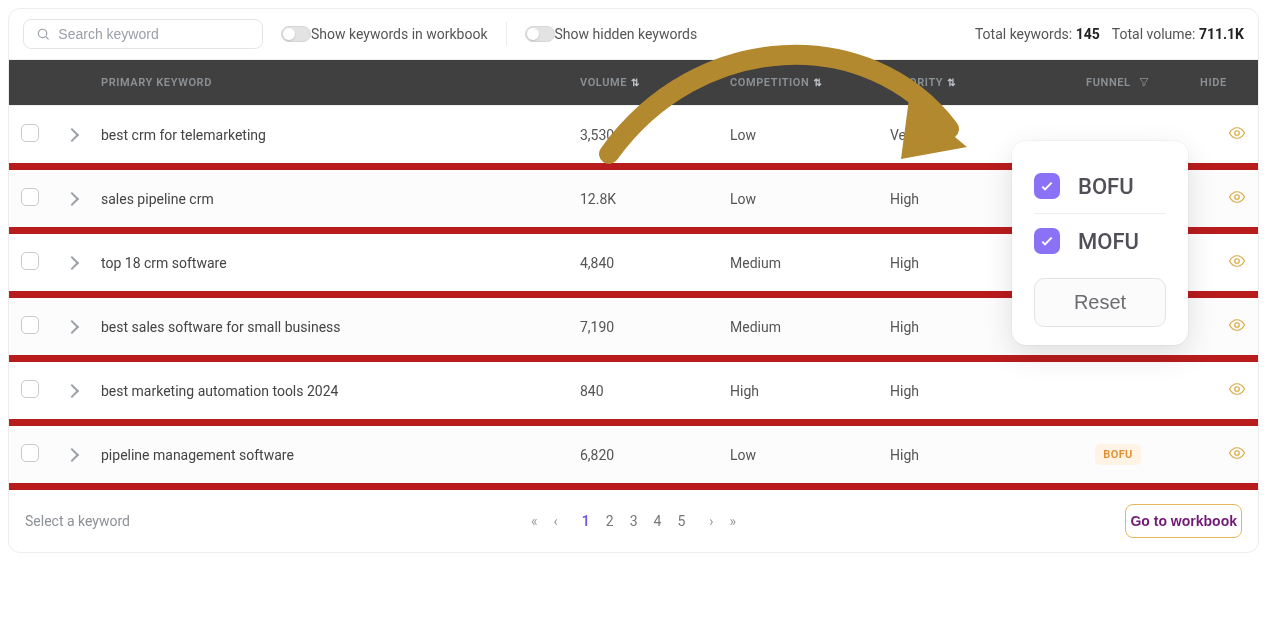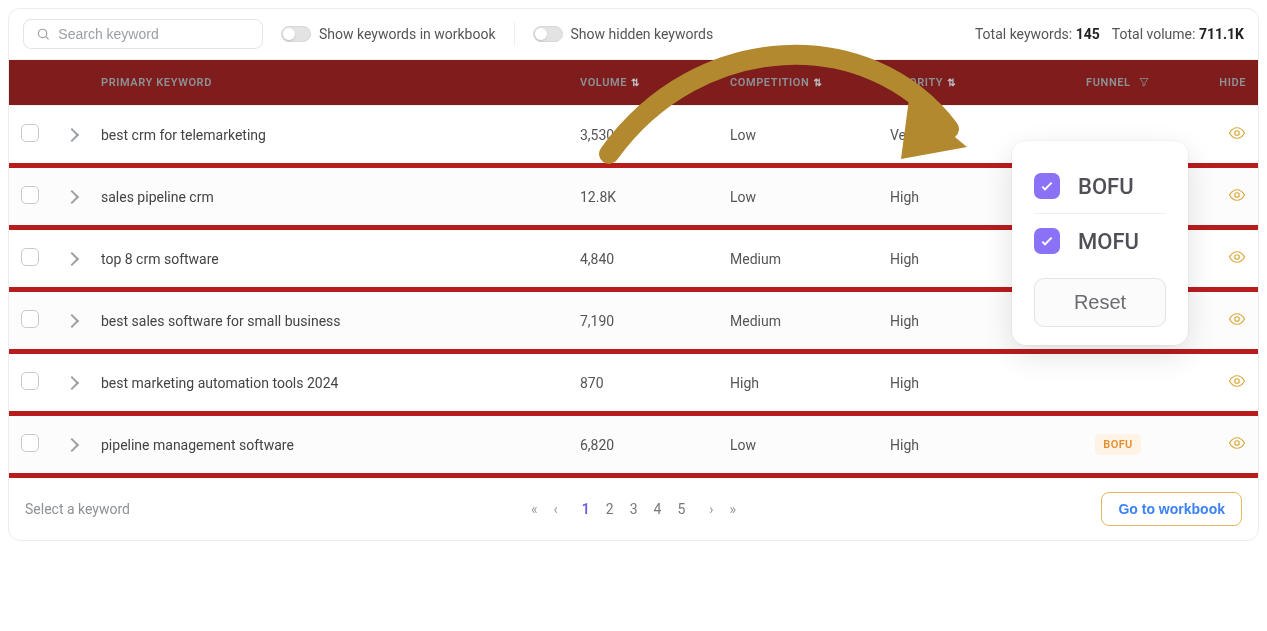--- a/index.html
+++ b/index.html
@@ -37,52 +37,52 @@
   .search-wrap input {
     border: none;
     outline: none;
     font-size: 14px;
     color: #555;
     width: 100%;
     background: transparent;
   }
   .search-wrap input::placeholder { color: #9aa0a6; }
   .search-icon { width: 16px; height: 16px; stroke: #9aa0a6; fill: none; stroke-width: 2; }
-  .toggle-group { display: flex; align-items: center; gap: 8px; color: #555; }
+  .toggle-group { display: flex; align-items: center; color: #555; }
   .switch {
     width: 30px; height: 16px; border-radius: 10px;
     background: #e3e3e3; position: relative; border: 1px solid #d7d7d7;
   }
   .switch::after {
     content: ""; position: absolute; left: 1px; top: 1px;
     width: 12px; height: 12px; border-radius: 50%; background: #fff;
     box-shadow: 0 1px 2px rgba(0,0,0,0.15);
   }
   .divider-v { width: 1px; height: 24px; background: #eee; }
   .stats { margin-left: auto; display: flex; gap: 12px; color: #555; }
   .stats b { color: #222; font-weight: 700; }
 
   
   table { width: 100%; border-collapse: collapse; table-layout: fixed; }
   thead th {
     font-size: 11px; letter-spacing: 0.6px; text-transform: uppercase;
     color: #8c9196; font-weight: 600; text-align: left;
-    padding: 16px 12px; background: #7f1d1d;
+    padding: 16px 12px; background: #404040;
     border-bottom: 1px solid #f0f0f0;
   }
   th.col-check { width: 46px; }
   th.col-expand { width: 34px; }
   th.col-keyword { width: auto; }
   th.col-volume { width: 150px; }
   th.col-comp   { width: 160px; }
   th.col-pri    { width: 170px; }
   th.col-funnel { width: 140px; text-align: center; }
-  th.col-hide   { width: 70px; text-align: right; }
-
-  tbody tr { border-bottom: 5px solid #b91c1c; }
+  th.col-hide   { width: 70px; }
+
+  tbody tr { border-bottom: 7px solid #b91c1c; }
   tbody tr:nth-child(even) { background: #fcfcfd; }
   tbody td { padding: 18px 12px; color: #555; font-size: 14px; vertical-align: middle; }
   .kw { color: #444; }
   .checkbox {
     width: 18px; height: 18px; border: 1.5px solid #c9c9c9; border-radius: 5px;
     background: #fff; display: inline-block;
   }
   .chev {
     width: 10px; height: 10px; border-right: 2px solid #9aa0a6; border-bottom: 2px solid #9aa0a6;
     transform: rotate(-45deg); display: inline-block;
@@ -103,22 +103,22 @@
   .footer {
     display: flex; align-items: center;
     padding: 14px 16px;
   }
   .hint { color: #8c9196; }
   .pager { position: absolute; left: 50%; transform: translateX(-50%); display: flex; gap: 16px; align-items: center; color: #777; }
   .pager .pg { cursor: pointer; font-size: 14px; }
   .pager .pg.active { color: #6b5ce7; font-weight: 600; }
   .pager .nav { color: #999; cursor: pointer; }
   .go-btn {
-    margin-left: auto; border: 1.5px solid #e7b75b; color: #3b82f6;
-    background: #fff; padding: 8px 16px; border-radius: 8px; font-weight: 600;
+    margin-left: auto; border: 1.5px solid #e7b75b; color: #701a75;
+    background: #fff; padding: 8px 4px; border-radius: 8px; font-weight: 600;
     cursor: pointer; font-size: 14px;
   }
 
   
   .popover {
     position: absolute; top: 132px; right: 70px;
     background: #fff; border-radius: 14px;
     box-shadow: 0 10px 30px rgba(0,0,0,0.12), 0 0 0 1px rgba(0,0,0,0.03);
     padding: 18px 22px; width: 176px; z-index: 5;
   }
@@ -238,21 +238,21 @@
           <td>High</td>
           <td class="funnel-cell"></td>
           <td class="eye-cell"><svg class="eye" viewBox="0 0 24 24">
               <path d="M2 12s4-7 10-7 10 7 10 7-4 7-10 7S2 12 2 12z"></path>
               <circle cx="12" cy="12" r="3"></circle>
             </svg></td>
         </tr>
         <tr>
           <td><span class="checkbox"></span></td>
           <td><span class="chev"></span></td>
-          <td class="kw">top 8 crm software</td>
+          <td class="kw">top 18 crm software</td>
           <td>4,840</td>
           <td>Medium</td>
           <td>High</td>
           <td class="funnel-cell"></td>
           <td class="eye-cell"><svg class="eye" viewBox="0 0 24 24">
               <path d="M2 12s4-7 10-7 10 7 10 7-4 7-10 7S2 12 2 12z"></path>
               <circle cx="12" cy="12" r="3"></circle>
             </svg></td>
         </tr>
         <tr>
@@ -265,21 +265,21 @@
           <td class="funnel-cell"></td>
           <td class="eye-cell"><svg class="eye" viewBox="0 0 24 24">
               <path d="M2 12s4-7 10-7 10 7 10 7-4 7-10 7S2 12 2 12z"></path>
               <circle cx="12" cy="12" r="3"></circle>
             </svg></td>
         </tr>
         <tr>
           <td><span class="checkbox"></span></td>
           <td><span class="chev"></span></td>
           <td class="kw">best marketing automation tools 2024</td>
-          <td>870</td>
+          <td>840</td>
           <td>High</td>
           <td>High</td>
           <td class="funnel-cell"></td>
           <td class="eye-cell"><svg class="eye" viewBox="0 0 24 24">
               <path d="M2 12s4-7 10-7 10 7 10 7-4 7-10 7S2 12 2 12z"></path>
               <circle cx="12" cy="12" r="3"></circle>
             </svg></td>
         </tr>
         <tr>
           <td><span class="checkbox"></span></td>

